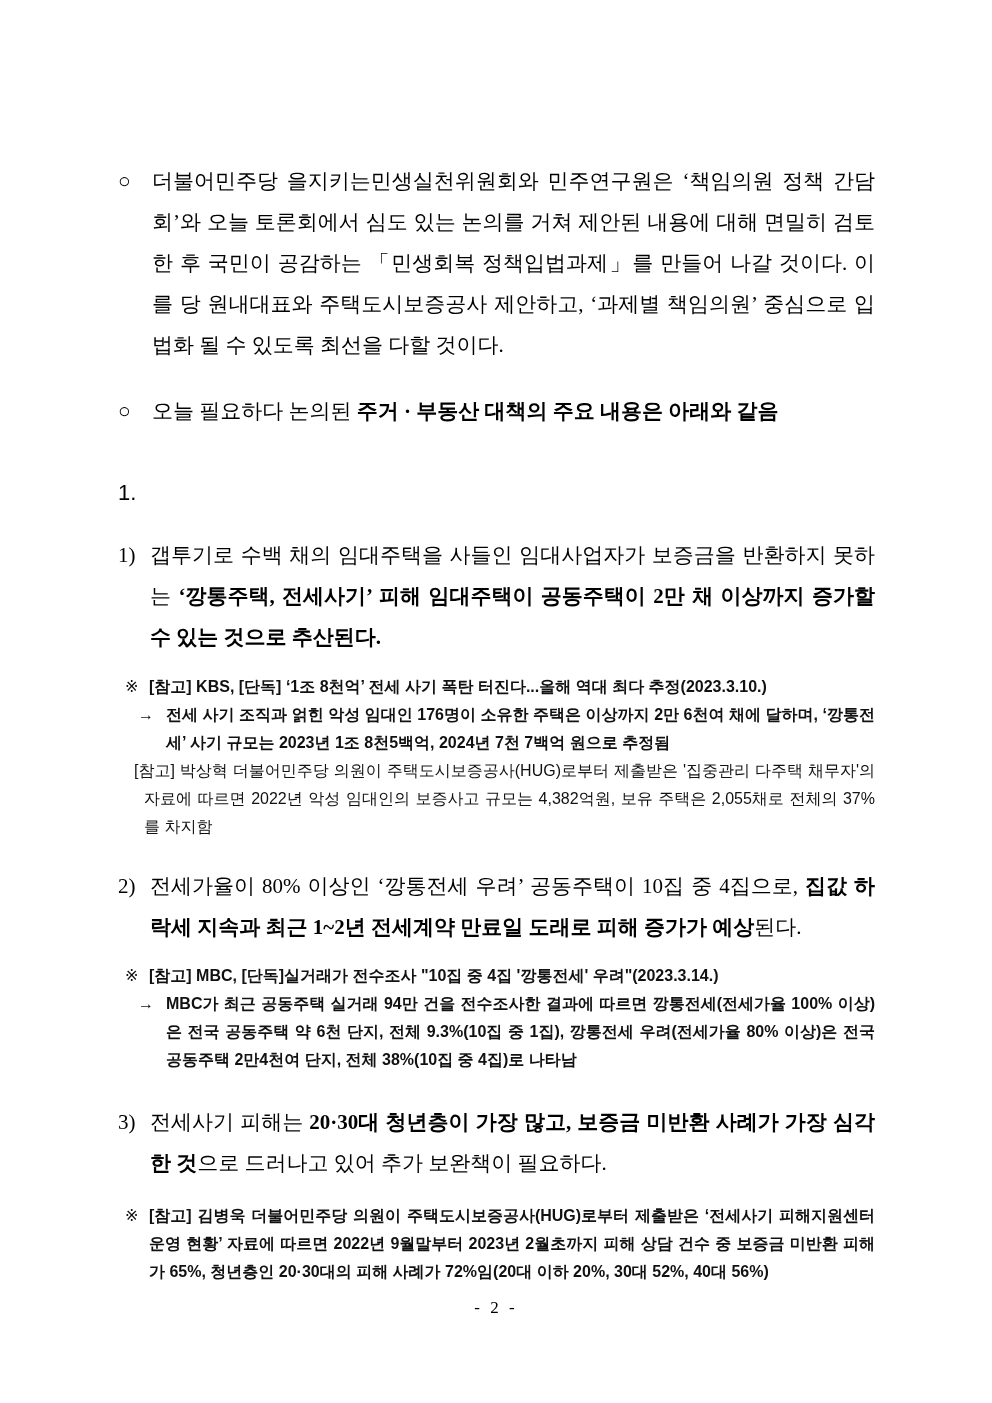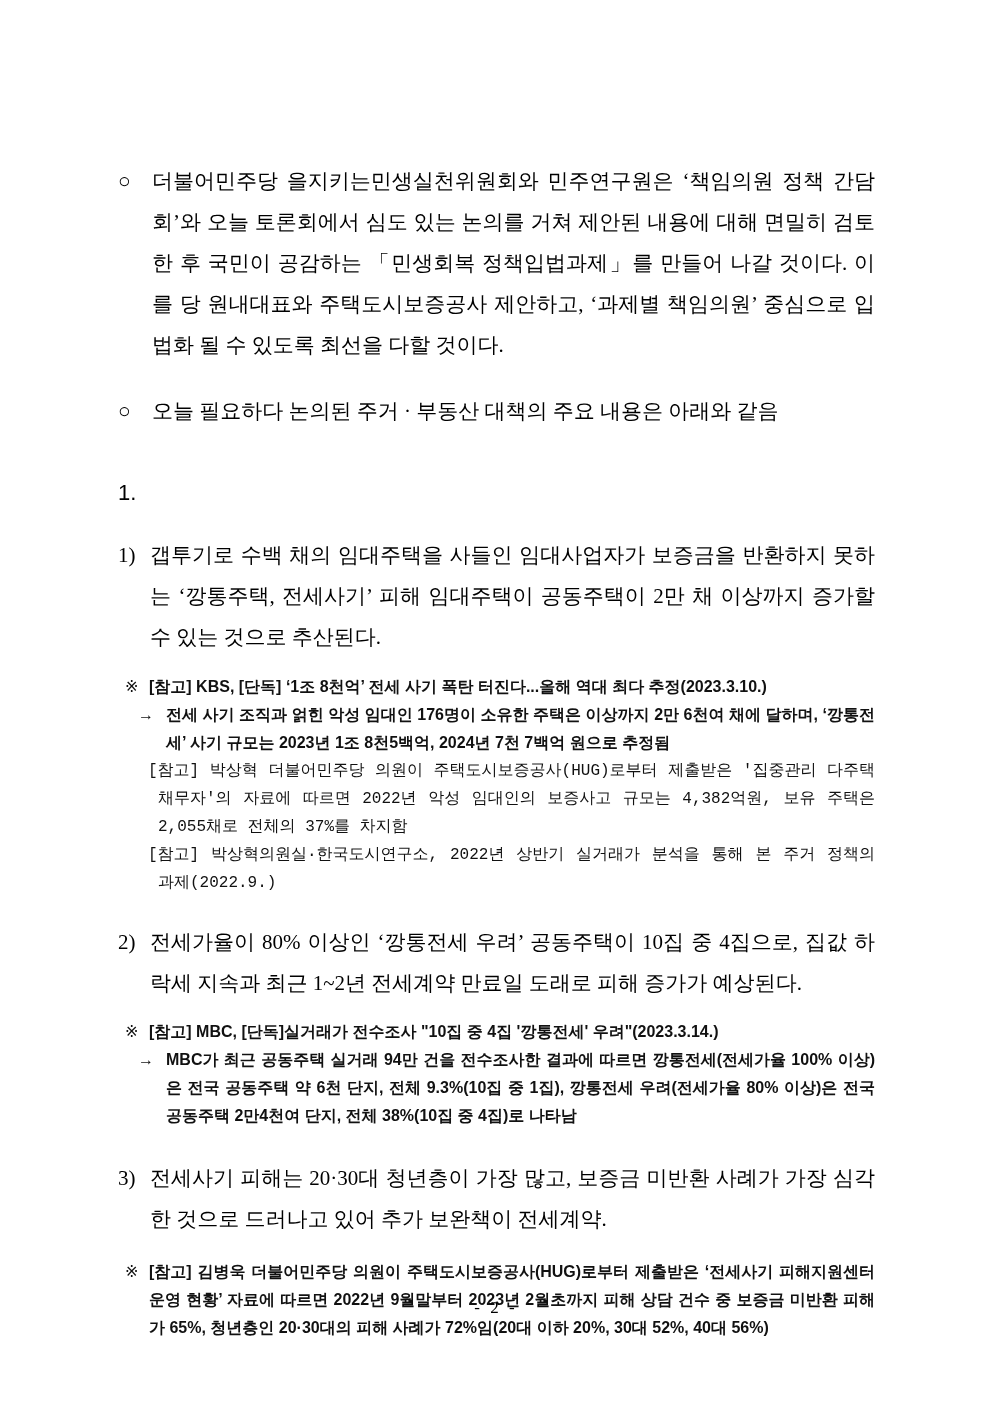--- a/index.html
+++ b/index.html
@@ -28,21 +28,21 @@
   .para {
     display: flex;
     font-family: "Liberation Serif", "DejaVu Serif", serif;
     font-size: 21px;
     line-height: 41px;
     color: #000000;
   }
   .para .marker { flex: 0 0 34px; }
   .para.numbered .marker { flex: 0 0 32px; }
   .para .ptext { flex: 1; text-align: justify; }
-  .b { font-weight: normal; }
+  .b { font-weight: bold; }
 
   .mt-p2   { margin-top: 25px; }
   .mt-h1   { margin-top: 45px; }
   .mt-it1  { margin-top: 26px; }
   .mt-ref1 { margin-top: 15px; }
   .mt-it2  { margin-top: 25px; }
   .mt-ref2 { margin-top: 14px; }
   .mt-it3  { margin-top: 28px; }
   .mt-ref3 { margin-top: 18px; }
 
@@ -65,25 +65,24 @@
     color: #111111;
   }
   .ref-line { display: flex; }
   .ref-line .rtext { flex: 1; text-align: justify; font-weight: bold; }
   .lv1 { margin-left: 7px; }
   .lv1 .rmark { flex: 0 0 24px; }
   .lv2 { margin-left: 20px; }
   .lv2 .rmark { flex: 0 0 28px; }
   .lv3 {
     display: block;
-    margin-left: 30px;
+    margin-left: 16px;
     padding-left: 10px;
     text-indent: -10px;
     text-align: justify;
-    font-family: Liberation Mono, monospace;
   }
 
   .pagenum {
     position: absolute;
     left: 0;
     top: 1298px;
     width: 100%;
     text-align: center;
     font-family: "Liberation Serif", "DejaVu Serif", serif;
     font-size: 17px;
@@ -125,23 +124,20 @@
         <span class="rmark">※</span>
         <span class="rtext">[참고] KBS, [단독] ‘1조 8천억’ 전세 사기 폭탄 터진다...올해 역대 최다 추정(2023.3.10.)</span>
       </div>
       <div class="ref-line lv2">
         <span class="rmark">→</span>
         <span class="rtext">전세 사기 조직과 얽힌 악성 임대인 176명이 소유한 주택은 이상까지 2만 6천여 채에 달하며, ‘깡통전세’ 사기 규모는 2023년 1조 8천5백억, 2024년 7천 7백억 원으로 추정됨</span>
       </div>
       <div class="lv3">
         <span>[참고] 박상혁 더불어민주당 의원이 주택도시보증공사(HUG)로부터 제출받은 '집중관리 다주택 채무자'의 자료에 따르면 2022년 악성 임대인의 보증사고 규모는 4,382억원, 보유 주택은 2,055채로 전체의 37%를 차지함</span>
       </div>
-      <div class="lv3">
-        <span>[참고] 박상혁의원실·한국도시연구소, 2022년 상반기 실거래가 분석을 통해 본 주거 정책의 과제(2022.9.)</span>
-      </div>
     </div>
 
     <div class="para numbered mt-it2">
       <span class="marker">2)</span>
       <span class="ptext">
         <span>전세가율이 80% 이상인 ‘깡통전세 우려’ 공동주택이 10집 중 4집으로, </span><span class="b">집값 하락세 지속과 최근 1~2년 전세계약 만료일 도래로 피해 증가가 예상</span><span>된다.</span>
       </span>
     </div>
 
     <div class="ref mt-ref2">
@@ -151,21 +147,21 @@
       </div>
       <div class="ref-line lv2">
         <span class="rmark">→</span>
         <span class="rtext">MBC가 최근 공동주택 실거래 94만 건을 전수조사한 결과에 따르면 깡통전세(전세가율 100% 이상)은 전국 공동주택 약 6천 단지, 전체 9.3%(10집 중 1집), 깡통전세 우려(전세가율 80% 이상)은 전국 공동주택 2만4천여 단지, 전체 38%(10집 중 4집)로 나타남</span>
       </div>
     </div>
 
     <div class="para numbered mt-it3">
       <span class="marker">3)</span>
       <span class="ptext">
-        <span>전세사기 피해는 </span><span class="b">20·30대 청년층이 가장 많고, 보증금 미반환 사례가 가장 심각한 것</span><span>으로 드러나고 있어 추가 보완책이 전세계약.</span>
+        <span>전세사기 피해는 </span><span class="b">20·30대 청년층이 가장 많고, 보증금 미반환 사례가 가장 심각한 것</span><span>으로 드러나고 있어 추가 보완책이 필요하다.</span>
       </span>
     </div>
 
     <div class="ref mt-ref3">
       <div class="ref-line lv1">
         <span class="rmark">※</span>
         <span class="rtext">[참고] 김병욱 더불어민주당 의원이 주택도시보증공사(HUG)로부터 제출받은 ‘전세사기 피해지원센터 운영 현황’ 자료에 따르면 2022년 9월말부터 2023년 2월초까지 피해 상담 건수 중 보증금 미반환 피해가 65%, 청년층인 20·30대의 피해 사례가 72%임(20대 이하 20%, 30대 52%, 40대 56%)</span>
       </div>
     </div>
 

